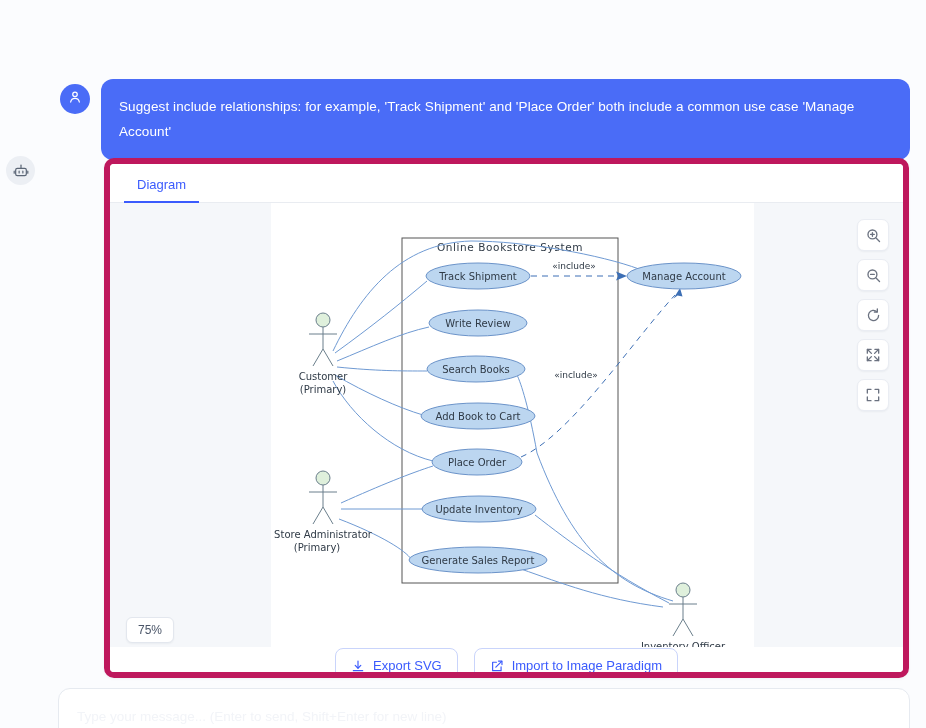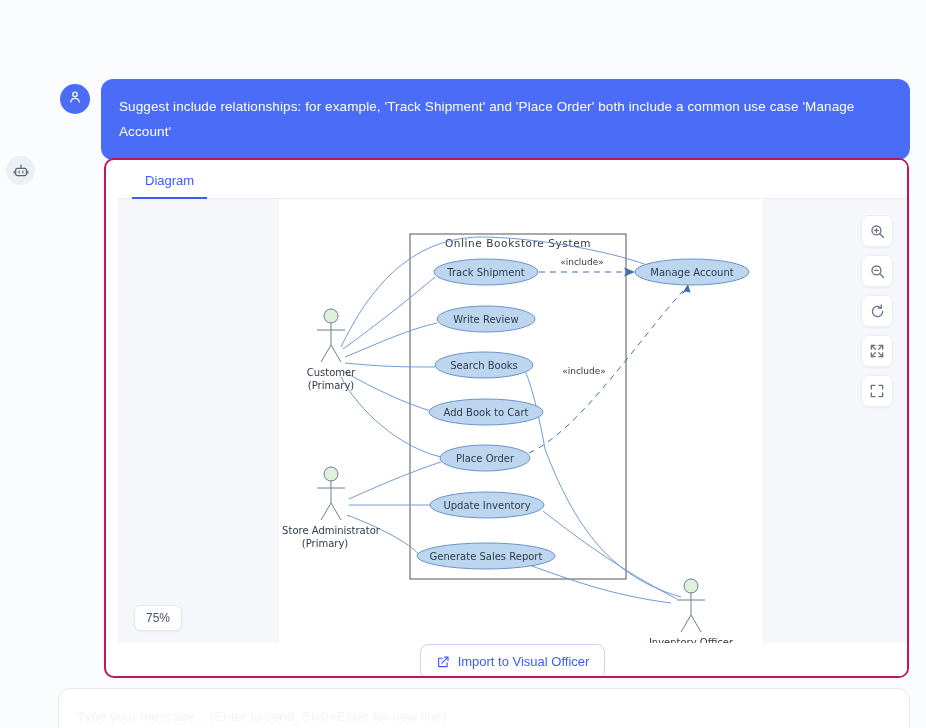--- a/index.html
+++ b/index.html
@@ -57,25 +57,24 @@
     font-size: 13.5px;
     line-height: 25px;
     letter-spacing: .1px;
   }
 
   
   .card {
     position: absolute; left: 62px; top: 158px;
     width: 805px; height: 520px;
     background: #ffffff;
-    border: 2px solid #be185d;
+    border: 6px solid #be185d;
     border-radius: 10px;
     box-shadow: 0 1px 3px rgba(20,30,60,.05);
     overflow: hidden;
-    padding-left: 12px;
   }
   .tabs {
     height: 39px;
     border-bottom: 1px solid #e9ecf1;
     display: flex; align-items: flex-end;
     padding-left: 14px;
     background: #ffffff;
   }
   .tab {
     font-size: 13px;
@@ -97,21 +96,21 @@
   }
   .diagram-img {
     position: absolute;
     left: 161px; top: 0;
     width: 483px; height: 452px;
     background: #ffffff;
   }
   .diagram-img svg { display: block; }
 
   .zoom-badge {
-    position: absolute; left: 16px; bottom: 12px;
+    position: absolute; left: 16px; bottom: 4px;
     background: #ffffff;
     border: 1px solid #e3e7ee;
     border-radius: 6px;
     font-size: 12px; color: #4a5568;
     padding: 5px 11px;
     box-shadow: 0 1px 2px rgba(20,30,60,.05);
     margin-top: 12px;
   }
 
   .vtools {
@@ -354,26 +353,36 @@
               </svg>
             </span>
           </div>
         </div>
       </div>
 
       <div class="actions">
         <div class="act-btn">
           <span>
             <svg width="14" height="14" viewBox="0 0 24 24" fill="none" stroke="#3b5bfd" stroke-width="2" stroke-linecap="round" stroke-linejoin="round">
+              <path d="M12 3.5v12"></path>
+                <path d="M7.2 11l4.8 4.8L16.8 11"></path>
+              <path d="M4 20h16"></path>
+            </svg>
+          </span>
+          <span>Export SVG</span>
+        </div>
+        <div class="act-btn">
+          <span>
+            <svg width="14" height="14" viewBox="0 0 24 24" fill="none" stroke="#3b5bfd" stroke-width="2" stroke-linecap="round" stroke-linejoin="round">
               <path d="M19 13.5v6.5H4.5V5.5H11"></path>
               <path d="M14.5 3.5h6v6"></path>
                 <path d="M10 14 L20 4"></path>
             </svg>
           </span>
-          <span>Import to Visual Officer</span>
+          <span>Import to Image Paradigm</span>
         </div>
       </div>
     </div>
 
     <div class="composer">
       <input class="composer-input" type="text" placeholder="Type your message... (Enter to send, Shift+Enter for new line)" style="">
     </div>
 
   </div>
 </div>

